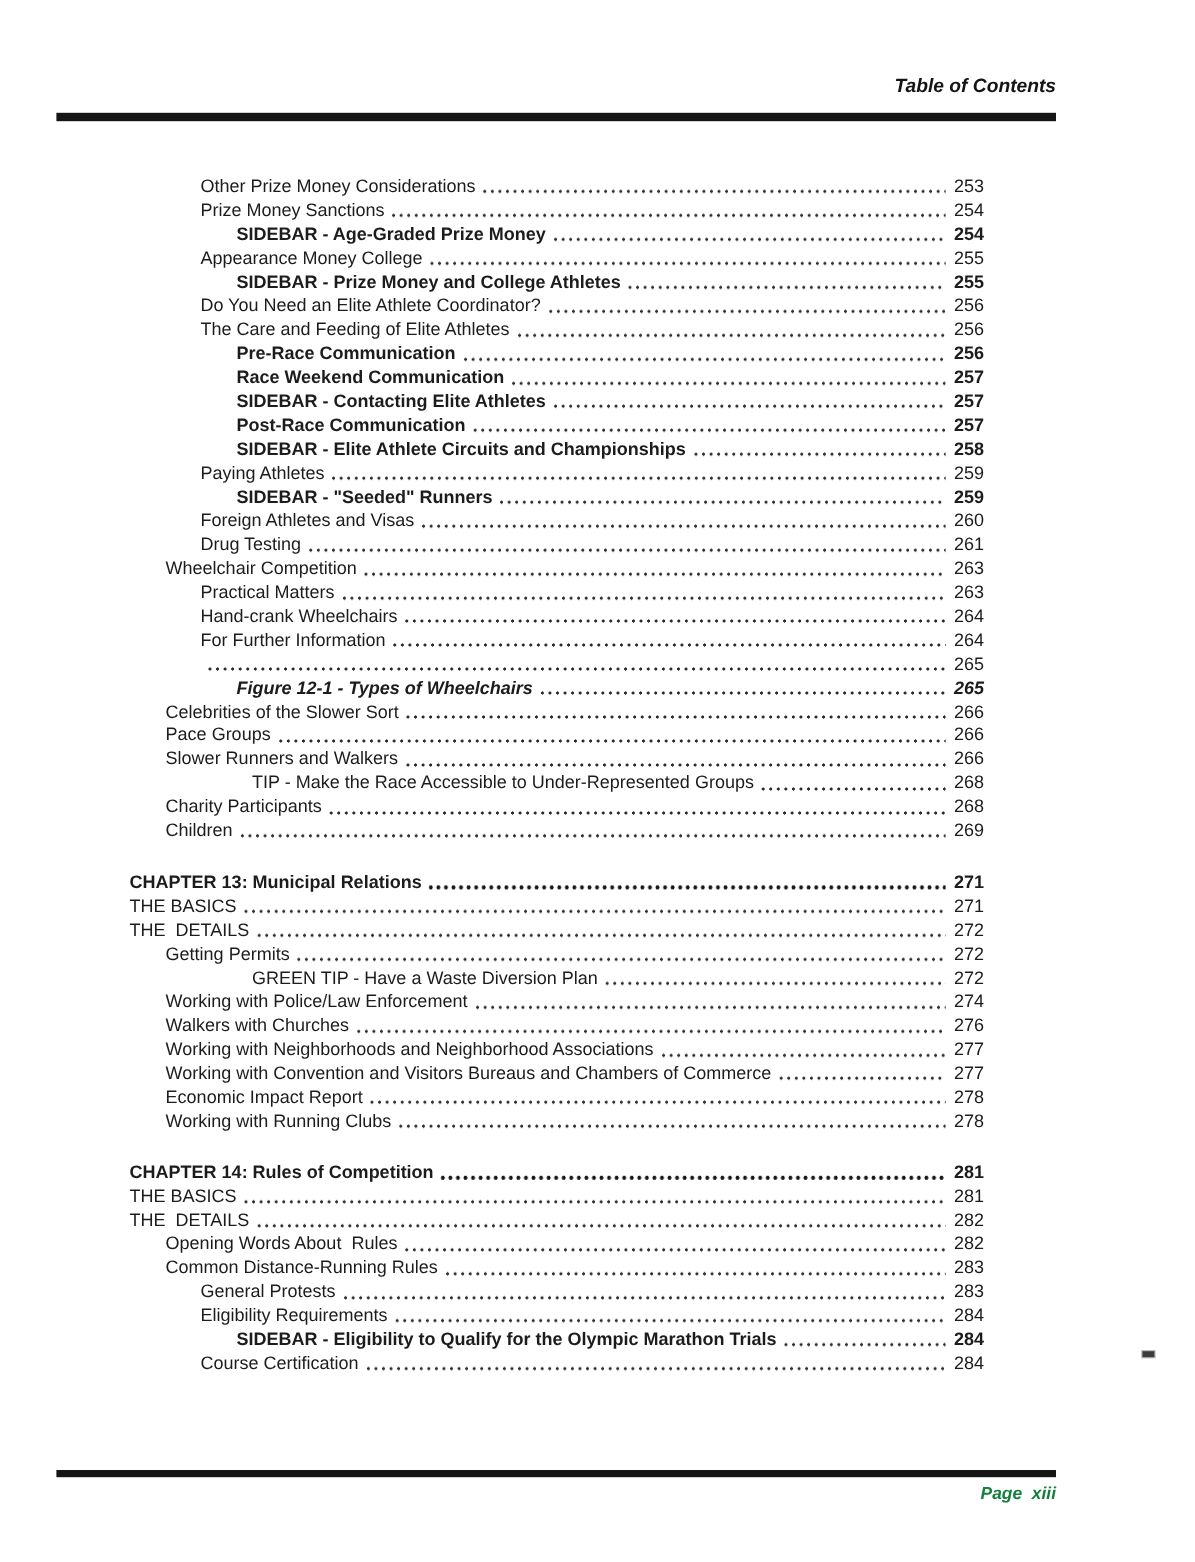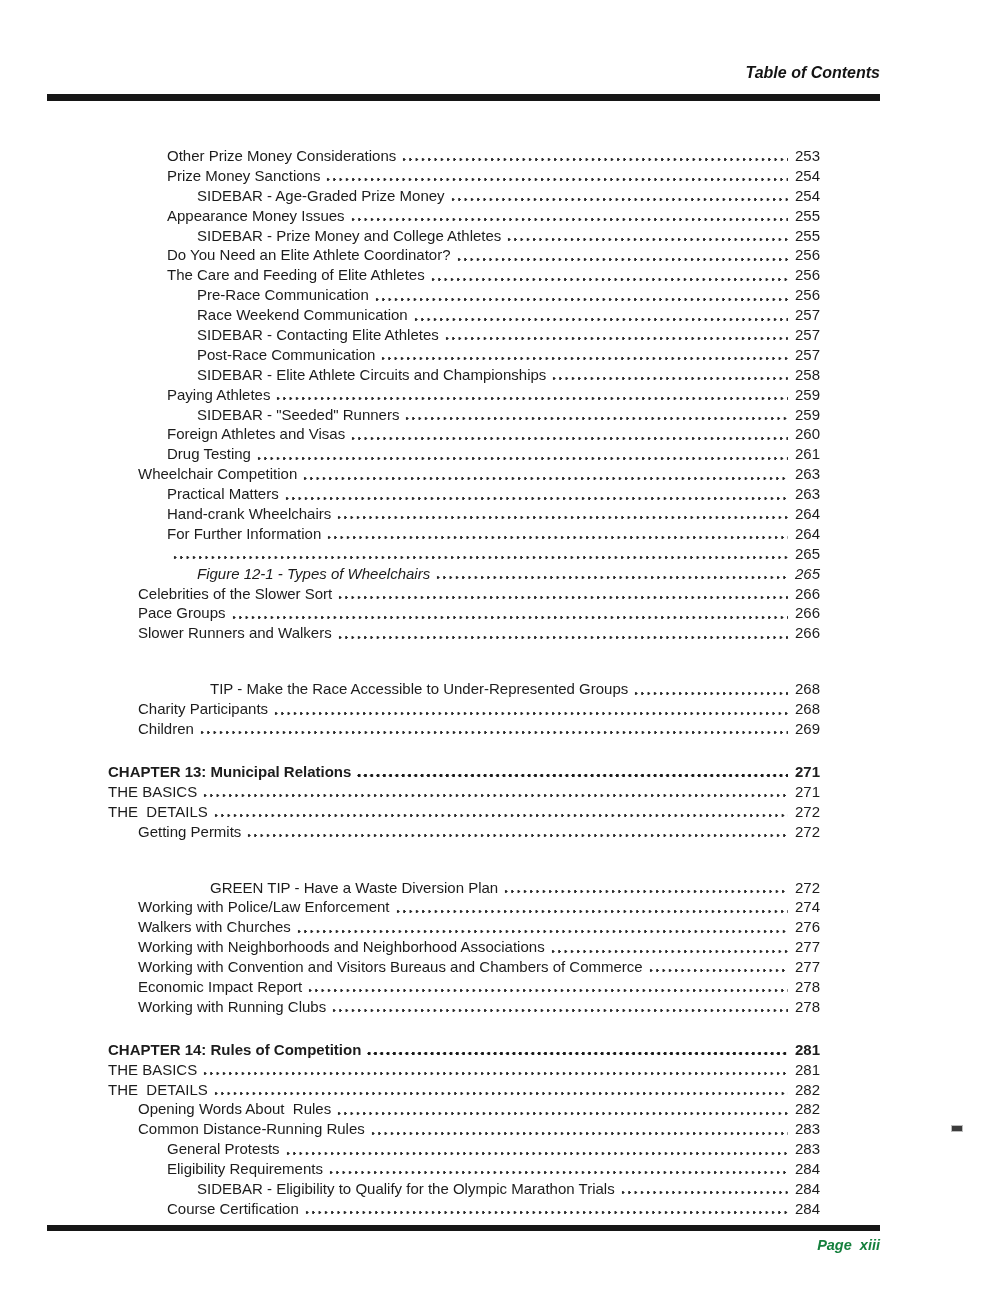--- a/index.html
+++ b/index.html
@@ -61,22 +61,22 @@
   }
   .row.bold { font-weight: bold; }
   .row.bold .leader {
     background-image: radial-gradient(circle at 2px 2.5px, #161616 1.45px, rgba(0,0,0,0) 1.8px);
   }
   .row.italic .label, .row.italic .pagenum { font-style: italic; }
   .row.gap { margin-top: 23px; }
   .lvl0 { padding-left: 0; }
   .lvl1 { padding-left: 30px; }
   .lvl2 { padding-left: 59px; }
-  .lvl3 { padding-left: 89px; }
-  .lvl4 { padding-left: 102px; margin-top: 36px; }
+  .lvl3 { padding-left: 89px; font-weight: bold; }
+  .lvl4 { padding-left: 102px; }
   .stray-mark {
     position: absolute;
     left: 952px;
     top: 1126px;
     width: 10px;
     height: 5px;
     background: #3c3c3c;
     box-shadow: 0 0 0 1px #bdbdbd;
   }
   .footer-rule {
@@ -115,21 +115,21 @@
         <span class="label">Prize Money Sanctions</span>
         <span class="leader"></span>
         <span class="pagenum">254</span>
       </div>
       <div class="row lvl3">
         <span class="label">SIDEBAR - Age-Graded Prize Money</span>
         <span class="leader"></span>
         <span class="pagenum">254</span>
       </div>
       <div class="row lvl2">
-        <span class="label">Appearance Money Issues</span>
+        <span class="label">Appearance Money College</span>
         <span class="leader"></span>
         <span class="pagenum">255</span>
       </div>
       <div class="row lvl3">
         <span class="label">SIDEBAR - Prize Money and College Athletes</span>
         <span class="leader"></span>
         <span class="pagenum">255</span>
       </div>
       <div class="row lvl2">
         <span class="label">Do You Need an Elite Athlete Coordinator?</span>

